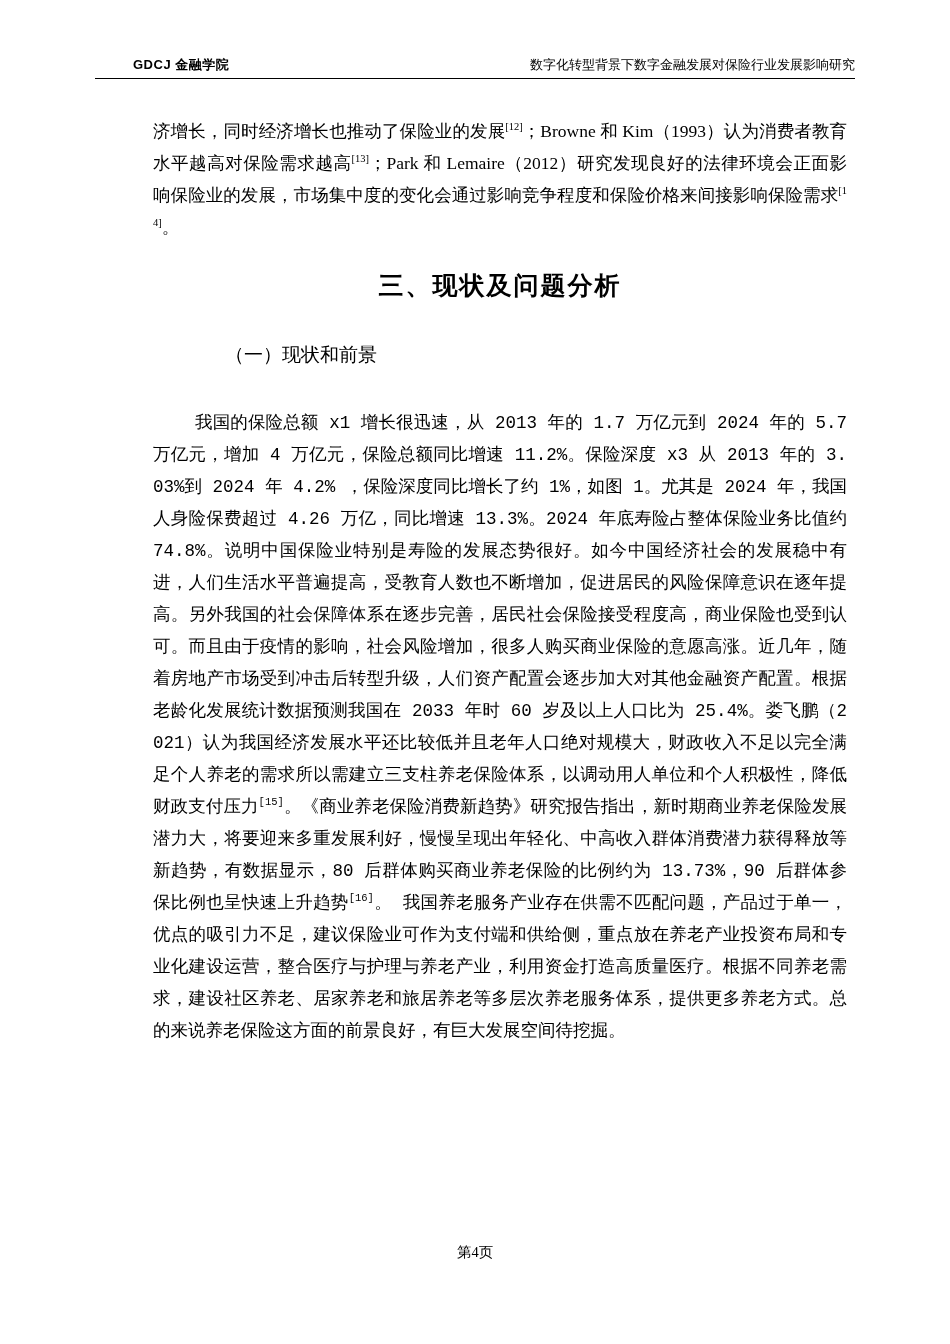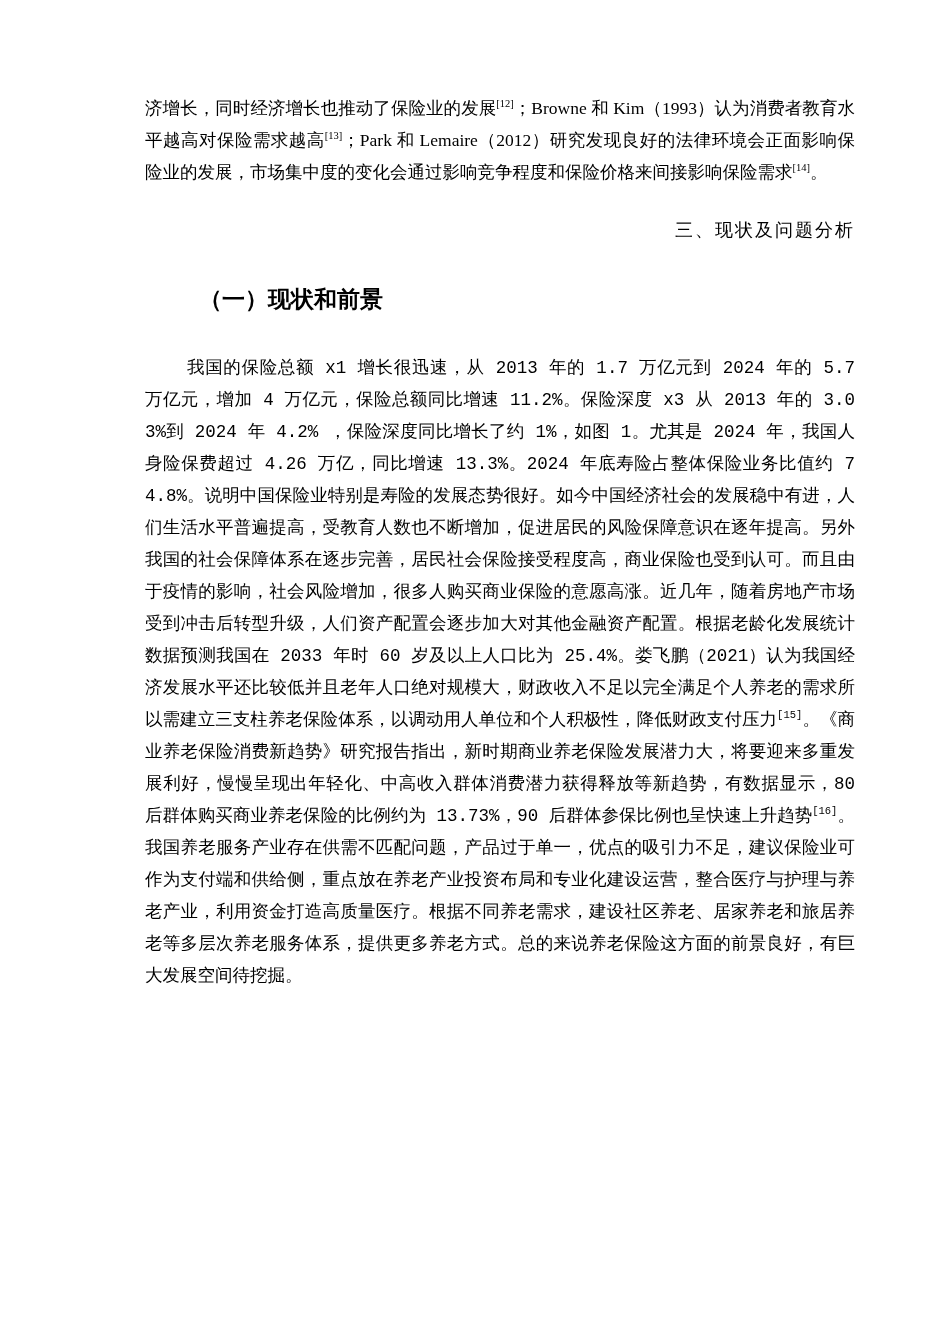--- a/index.html
+++ b/index.html
@@ -38,68 +38,75 @@
     font-family: "Liberation Serif", "DejaVu Serif", serif;
     white-space: nowrap;
   }
   .content {
     margin: 36px 0 0 50px;
   }
   .para {
     font-size: 17.5px;
     line-height: 32px;
     text-align: justify;
-    margin: 0;
+    margin: 8px;
     word-break: break-all;
   }
   .para.indent { text-indent: 42px; font-family: Liberation Mono, monospace; }
   .para + .para.indent { margin-top: 0; }
   sup {
     font-size: 10.5px;
     line-height: 0;
     vertical-align: super;
   }
   .h1 {
     font-family: "Liberation Sans", "DejaVu Sans", sans-serif;
-    font-size: 18px;
-    font-weight: normal;
-    text-align: right;
+    font-size: 25px;
+    font-weight: bold;
+    text-align: center;
     letter-spacing: 2px;
     margin: 27px 0 0 0;
     line-height: 30px;
   }
   .h2 {
     font-family: "Liberation Sans", "DejaVu Sans", sans-serif;
-    font-size: 23px;
-    font-weight: bold;
-    margin: 42px 0 40px 54px;
+    font-size: 19px;
+    font-weight: normal;
+    margin: 42px 0 40px 80px;
     line-height: 25px;
   }
   .footer {
     position: absolute;
     bottom: 82px;
     left: 0;
     right: 0;
     text-align: center;
     font-size: 14.5px;
   }
 </style>
 </head>
 <body>
 
 <div class="page">
 
+  <header class="header">
+    <span class="header-left">GDCJ 金融学院</span>
+    <span class="header-right">数字化转型背景下数字金融发展对保险行业发展影响研究</span>
+  </header>
 
   <main class="content">
 
     <p class="para">济增长，同时经济增长也推动了保险业的发展<sup>[12]</sup>；Browne 和 Kim（1993）认为消费者教育水平越高对保险需求越高<sup>[13]</sup>；Park 和 Lemaire（2012）研究发现良好的法律环境会正面影响保险业的发展，市场集中度的变化会通过影响竞争程度和保险价格来间接影响保险需求<sup>[14]</sup>。</p>
 
     <h1 class="h1">三、现状及问题分析</h1>
 
     <h2 class="h2">（一）现状和前景</h2>
 
     <p class="para indent">我国的保险总额 x1 增长很迅速，从 2013 年的 1.7 万亿元到 2024 年的 5.7 万亿元，增加 4 万亿元，保险总额同比增速 11.2%。保险深度 x3 从 2013 年的 3.03%到 2024 年 4.2% ，保险深度同比增长了约 1%，如图 1。尤其是 2024 年，我国人身险保费超过 4.26 万亿，同比增速 13.3%。2024 年底寿险占整体保险业务比值约 74.8%。说明中国保险业特别是寿险的发展态势很好。如今中国经济社会的发展稳中有进，人们生活水平普遍提高，受教育人数也不断增加，促进居民的风险保障意识在逐年提高。另外我国的社会保障体系在逐步完善，居民社会保险接受程度高，商业保险也受到认可。而且由于疫情的影响，社会风险增加，很多人购买商业保险的意愿高涨。近几年，随着房地产市场受到冲击后转型升级，人们资产配置会逐步加大对其他金融资产配置。根据老龄化发展统计数据预测我国在 2033 年时 60 岁及以上人口比为 25.4%。娄飞鹏（2021）认为我国经济发展水平还比较低并且老年人口绝对规模大，财政收入不足以完全满足个人养老的需求所以需建立三支柱养老保险体系，以调动用人单位和个人积极性，降低财政支付压力<sup>[15]</sup>。《商业养老保险消费新趋势》研究报告指出，新时期商业养老保险发展潜力大，将要迎来多重发展利好，慢慢呈现出年轻化、中高收入群体消费潜力获得释放等新趋势，有数据显示，80 后群体购买商业养老保险的比例约为 13.73%，90 后群体参保比例也呈快速上升趋势<sup>[16]</sup>。 我国养老服务产业存在供需不匹配问题，产品过于单一，优点的吸引力不足，建议保险业可作为支付端和供给侧，重点放在养老产业投资布局和专业化建设运营，整合医疗与护理与养老产业，利用资金打造高质量医疗。根据不同养老需求，建设社区养老、居家养老和旅居养老等多层次养老服务体系，提供更多养老方式。总的来说养老保险这方面的前景良好，有巨大发展空间待挖掘。</p>
 
 
   </main>
 
+  <footer class="footer">
+    <span>第4页</span>
+  </footer>
 
 </div>
 
 </body></html>

